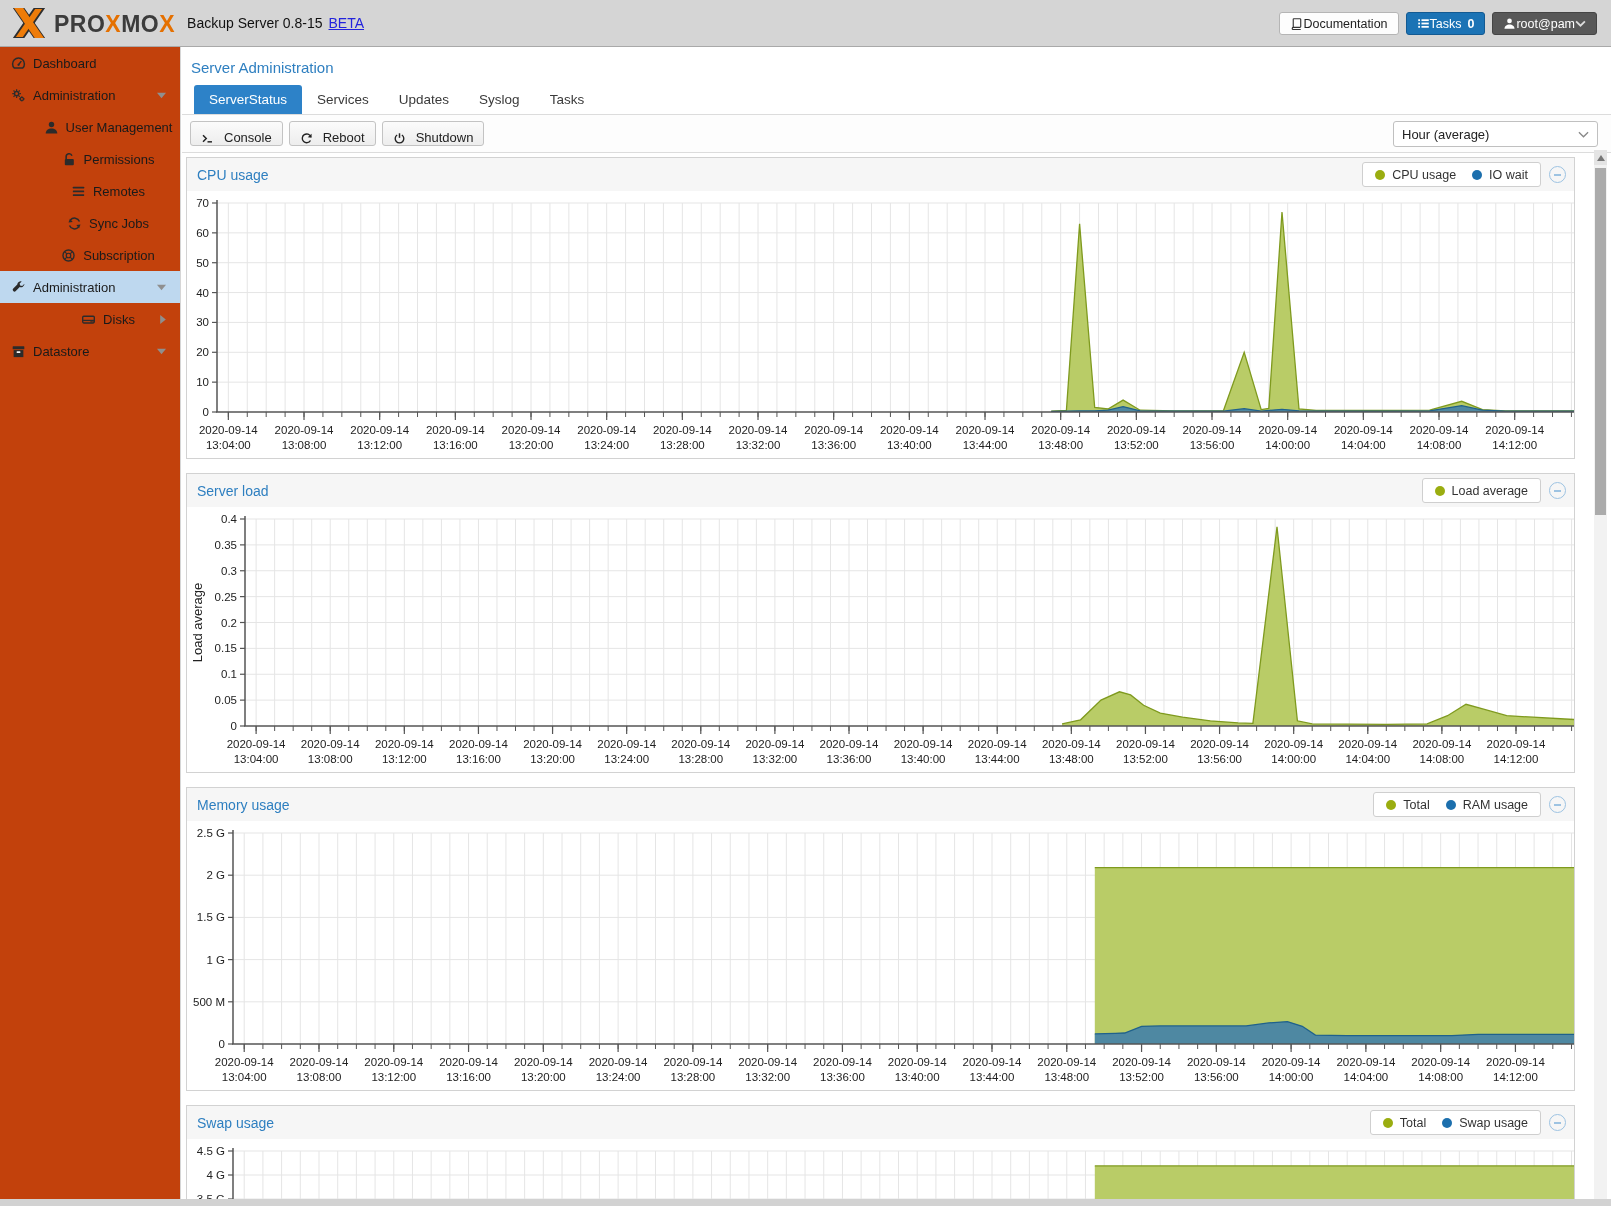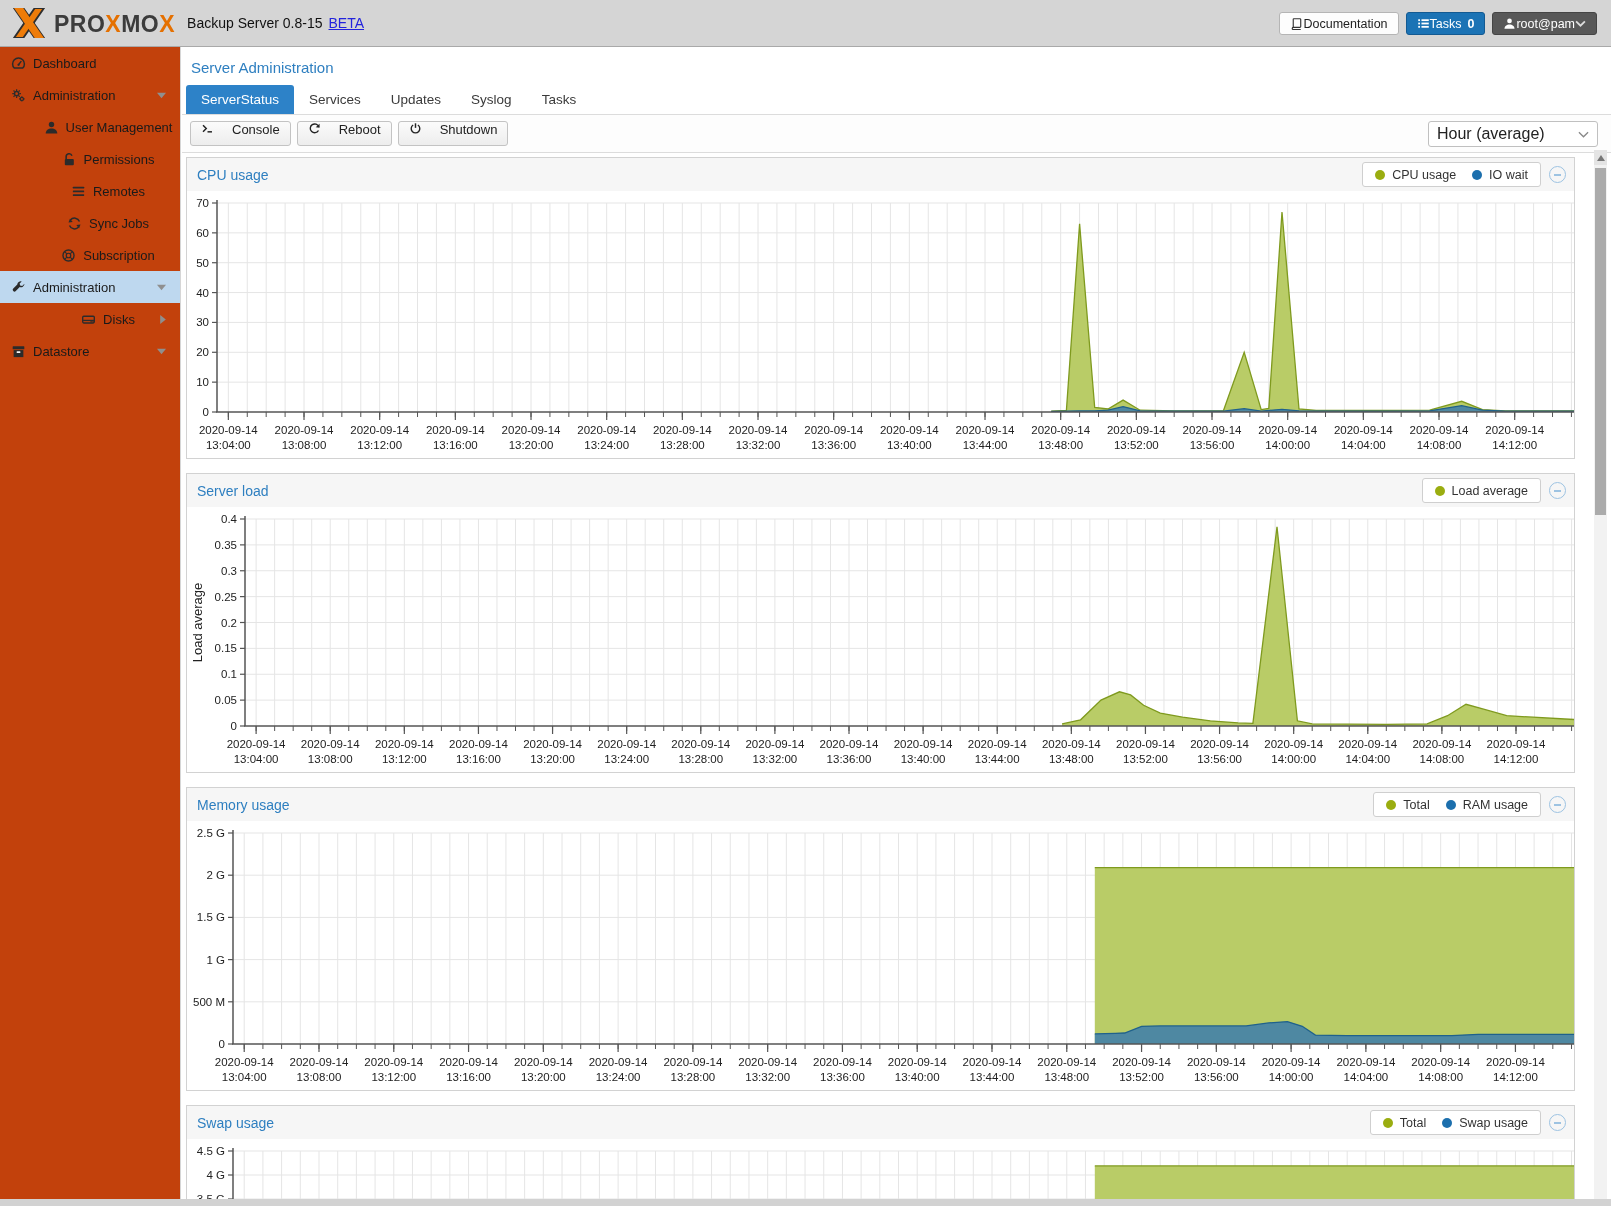--- a/index.html
+++ b/index.html
@@ -27,33 +27,33 @@
            border-right:1px solid #d6d6d6;}
   .nav-item{height:32px;display:flex;align-items:center;padding-left:11px;font-size:13px;
             color:#1a1a1a;cursor:pointer;position:relative;}
   .nav-item.ind{padding-left:36px;justify-content:center;}
   .nav-item.sel{background:#bed8ef;}
   .nav-item .nicon{width:15px;height:15px;margin-right:7px;color:#2b2b2b;flex:0 0 auto;}
   .nav-item .chev{position:absolute;right:14px;top:13px;width:9px;height:7px;color:#8f8f8f;}
   
   .main{position:absolute;left:182px;top:47px;right:0;bottom:0;background:#fff;}
   .main-title{margin:12px 0 0 9px;font-size:15px;color:#2e7fc0;}
-  .tabbar{display:flex;align-items:flex-end;margin-top:9px;padding-left:4px;
+  .tabbar{display:flex;align-items:flex-end;margin-top:9px;padding-left:12px;
           border-bottom:1px solid #dcdcdc;}
   .tab{padding:7px 15px;font-size:13.5px;color:#3a3a3a;cursor:pointer;border-radius:3px 3px 0 0;}
   .tab.active{background:#2d82c8;color:#fff;}
   .toolbar{height:38px;display:flex;align-items:center;padding:0 8px;border-bottom:1px solid #dcdcdc;
            background:#fdfdfd;position:relative;}
-  .tbtn{height:25px;display:flex;align-items:flex-start;gap:18px;padding:0 10px;margin-right:6px;
+  .tbtn{height:25px;display:flex;align-items:flex-end;gap:10px;padding:0 10px;margin-right:6px;
         background:linear-gradient(#fbfbfb,#ededed);border:1px solid #c3c3c3;border-radius:3px;
         font-size:13px;color:#222;cursor:pointer;}
   .tbtn svg{width:13px;height:13px;}
-  .combo{position:absolute;right:13px;top:6px;width:170px;height:26px;background:#fff;
+  .combo{position:absolute;right:13px;top:6px;width:205px;height:26px;background:#fff;
          border:1px solid #c0c0c0;border-radius:3px;display:flex;align-items:center;
-         padding:0 8px;font-size:16px;color:#222;cursor:pointer;}
+         padding:0 8px;font-size:13px;color:#222;cursor:pointer;}
   .combo .chev{margin-left:auto;width:11px;height:7px;color:#888;}
   
   .panels{position:absolute;left:0;top:103px;right:0;bottom:7px;overflow:hidden;
           padding:7px 36px 0 4px;}
   .panel{border:1px solid #d2d2d2;margin-bottom:14px;background:#fff;}
   .panel-hd{height:33px;background:#f6f6f6;position:relative;display:flex;align-items:center;}
   .panel-title{margin-left:10px;font-size:14px;color:#2e7fc0;}
   .legend-box{position:absolute;right:33px;top:4px;height:25px;display:flex;align-items:center;
               gap:16px;padding:0 12px;background:#fff;border:1px solid #cfcfcf;border-radius:3px;
               cursor:pointer;}

